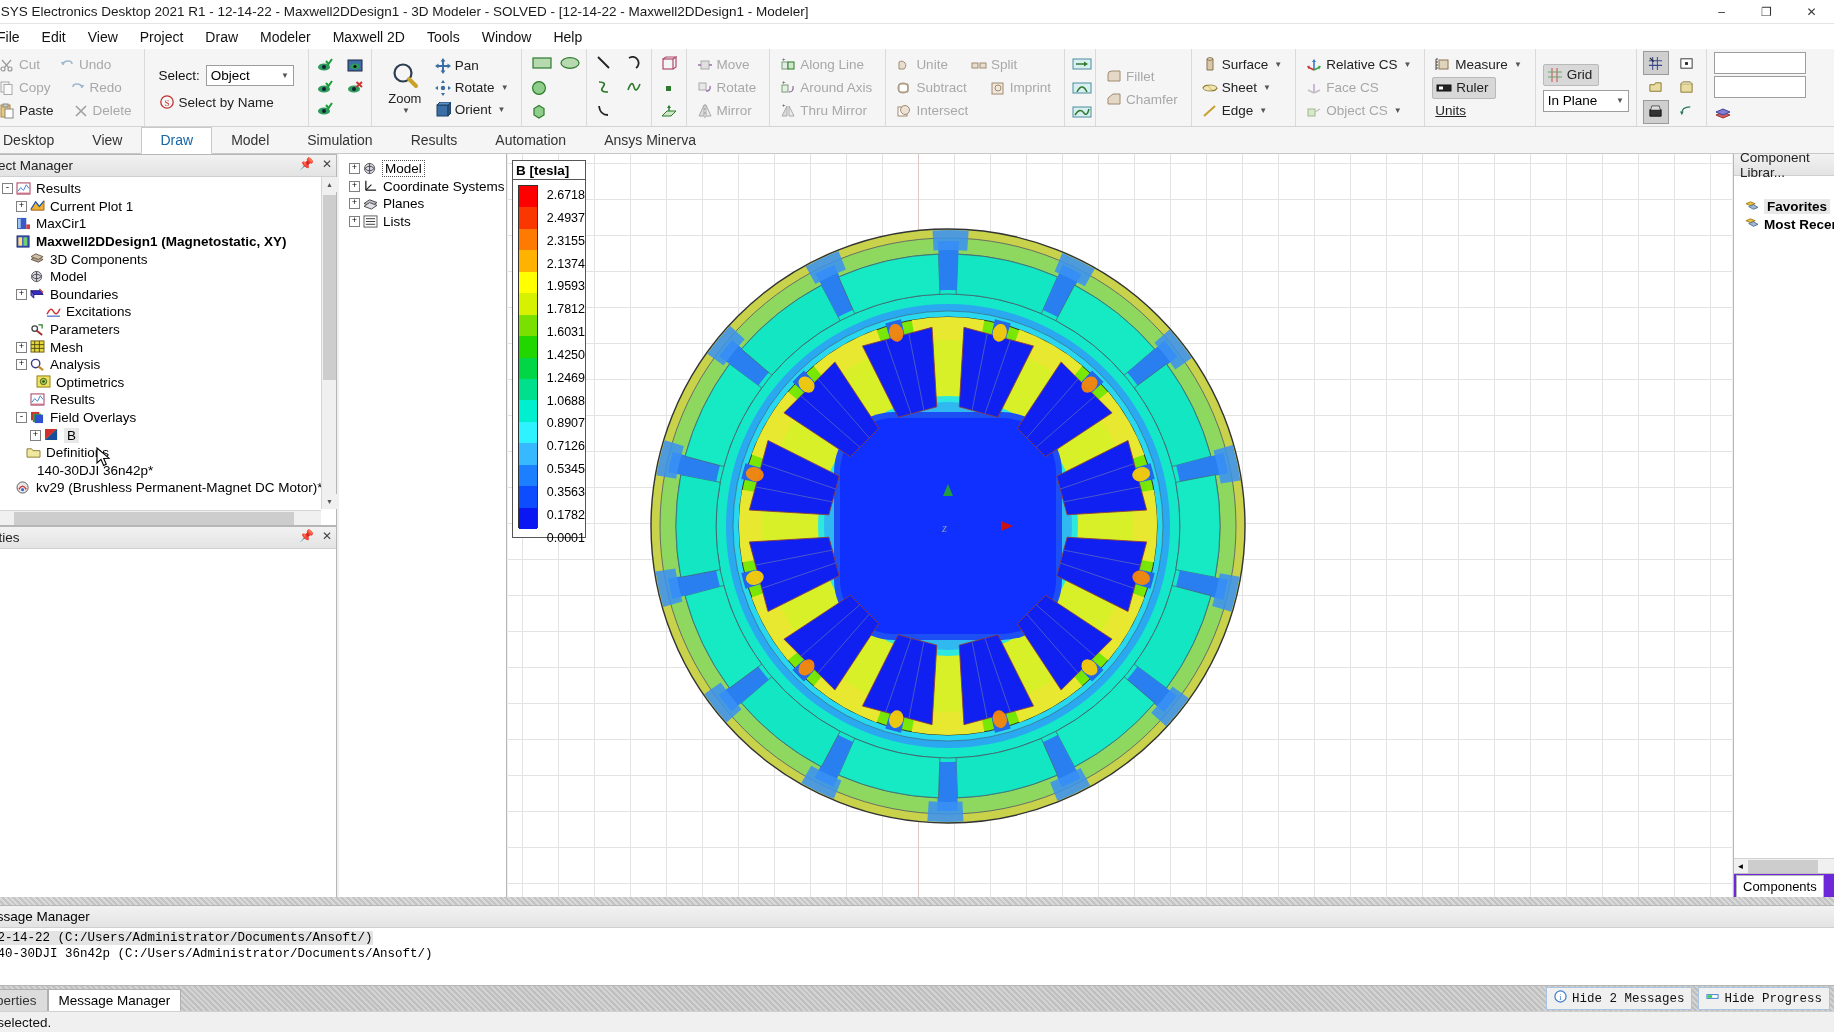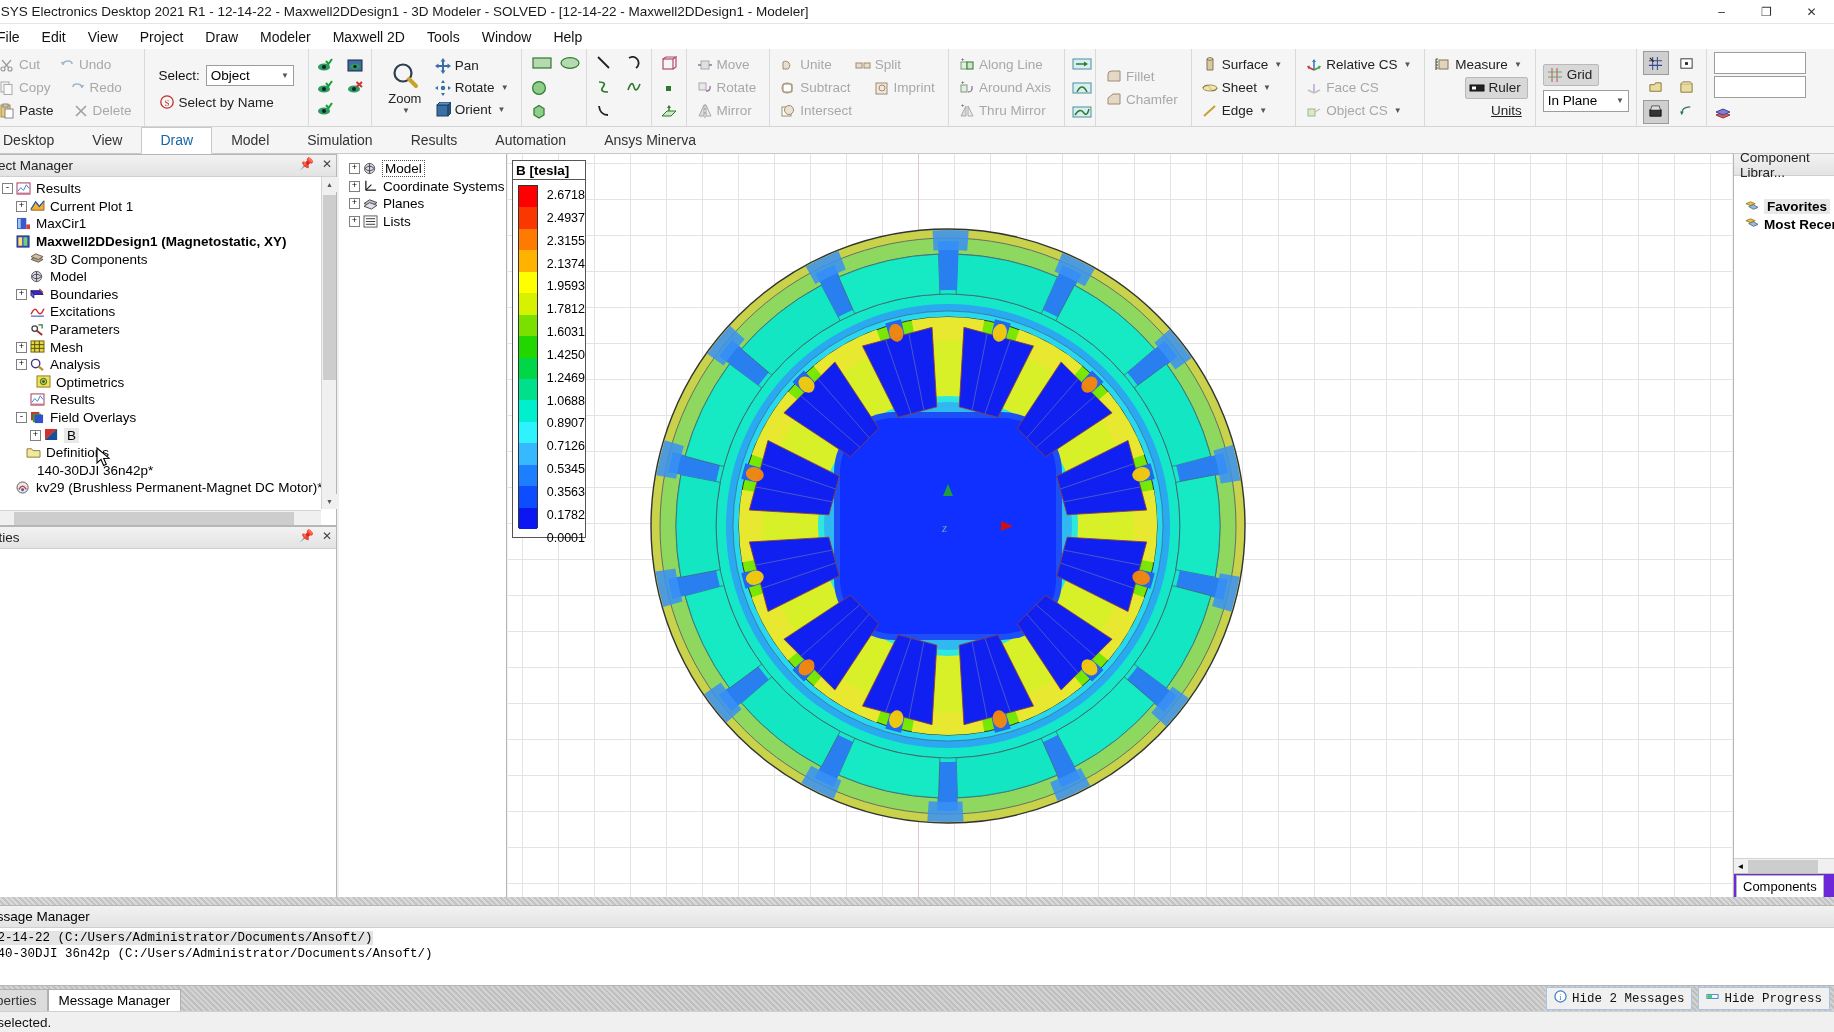--- a/index.html
+++ b/index.html
@@ -588,73 +588,20 @@
           <span>Mirror</span>
         </div>
       </div>
     </div>
 
     <div class="rgroup" style="padding:2px 7px;">
       <div class="rrow">
         <div class="rbtn disabled">
           <span class="ico">
             <svg width="16" height="16" viewBox="0 0 16 16">
-                <path d="M3 5 A4 4 0 1 1 8 12 L3 12 Z" fill="#e8ded0" stroke="#a08a70"></path>
-              </svg>
-          </span>
-          <span>Unite</span>
-        </div>
-        <div class="rbtn disabled" style="margin-left:14px;">
-          <span class="ico">
-            <svg width="16" height="16" viewBox="0 0 16 16">
-                <rect x="1" y="6" width="6" height="5" fill="#e8ded0" stroke="#a08a70"></rect>
-                <rect x="9" y="6" width="6" height="5" fill="#e8ded0" stroke="#a08a70"></rect>
-              </svg>
-          </span>
-          <span>Split</span>
-        </div>
-      </div>
-      <div class="rrow">
-        <div class="rbtn disabled">
-          <span class="ico">
-            <svg width="16" height="16" viewBox="0 0 16 16">
-                <circle cx="7" cy="8" r="5" fill="#fff" stroke="#a08a70"></circle>
-                <path d="M3 4 L12 4 L12 12 L3 12 Z" fill="none" stroke="#a08a70"></path>
-              </svg>
-          </span>
-          <span>Subtract</span>
-        </div>
-        <div class="rbtn disabled" style="margin-left:14px;">
-          <span class="ico">
-            <svg width="16" height="16" viewBox="0 0 16 16">
-                <rect x="2" y="3" width="11" height="11" fill="#f0e8dc" stroke="#a08a70"></rect>
-                <circle cx="8" cy="8" r="3" fill="none" stroke="#a08a70"></circle>
-              </svg>
-          </span>
-          <span>Imprint</span>
-        </div>
-      </div>
-      <div class="rrow">
-        <div class="rbtn disabled">
-          <span class="ico">
-            <svg width="16" height="16" viewBox="0 0 16 16">
-                <rect x="2" y="4" width="9" height="9" fill="#fff" stroke="#a08a70"></rect>
-                <circle cx="9" cy="7" r="4.5" fill="#ece2d4" stroke="#a08a70"></circle>
-              </svg>
-          </span>
-          <span>Intersect</span>
-        </div>
-      </div>
-    </div>
-
-    <div class="rgroup" style="padding:2px 7px;">
-      <div class="rrow">
-        <div class="rbtn disabled">
-          <span class="ico">
-            <svg width="16" height="16" viewBox="0 0 16 16">
                 <rect x="2" y="5" width="6" height="7" fill="#e4efe4" stroke="#7a9b7a"></rect>
                 <rect x="8" y="5" width="6" height="7" fill="#cfe8c8" stroke="#2d7a2d"></rect>
                 <text x="2" y="4" font-size="6" fill="#444">+</text>
               </svg>
           </span>
           <span>Along Line</span>
         </div>
       </div>
       <div class="rrow">
         <div class="rbtn disabled">
@@ -671,20 +618,73 @@
       <div class="rrow">
         <div class="rbtn disabled">
           <span class="ico">
             <svg width="16" height="16" viewBox="0 0 16 16">
                 <path d="M7 3 L2 13 L7 13 Z" fill="#dcdcdc" stroke="#aaa"></path>
                 <path d="M9 3 L14 13 L9 13 Z" fill="#ececec" stroke="#aaa"></path>
                 <text x="2" y="4" font-size="6" fill="#444">+</text>
               </svg>
           </span>
           <span>Thru Mirror</span>
+        </div>
+      </div>
+    </div>
+
+    <div class="rgroup" style="padding:2px 7px;">
+      <div class="rrow">
+        <div class="rbtn disabled">
+          <span class="ico">
+            <svg width="16" height="16" viewBox="0 0 16 16">
+                <path d="M3 5 A4 4 0 1 1 8 12 L3 12 Z" fill="#e8ded0" stroke="#a08a70"></path>
+              </svg>
+          </span>
+          <span>Unite</span>
+        </div>
+        <div class="rbtn disabled" style="margin-left:14px;">
+          <span class="ico">
+            <svg width="16" height="16" viewBox="0 0 16 16">
+                <rect x="1" y="6" width="6" height="5" fill="#e8ded0" stroke="#a08a70"></rect>
+                <rect x="9" y="6" width="6" height="5" fill="#e8ded0" stroke="#a08a70"></rect>
+              </svg>
+          </span>
+          <span>Split</span>
+        </div>
+      </div>
+      <div class="rrow">
+        <div class="rbtn disabled">
+          <span class="ico">
+            <svg width="16" height="16" viewBox="0 0 16 16">
+                <circle cx="7" cy="8" r="5" fill="#fff" stroke="#a08a70"></circle>
+                <path d="M3 4 L12 4 L12 12 L3 12 Z" fill="none" stroke="#a08a70"></path>
+              </svg>
+          </span>
+          <span>Subtract</span>
+        </div>
+        <div class="rbtn disabled" style="margin-left:14px;">
+          <span class="ico">
+            <svg width="16" height="16" viewBox="0 0 16 16">
+                <rect x="2" y="3" width="11" height="11" fill="#f0e8dc" stroke="#a08a70"></rect>
+                <circle cx="8" cy="8" r="3" fill="none" stroke="#a08a70"></circle>
+              </svg>
+          </span>
+          <span>Imprint</span>
+        </div>
+      </div>
+      <div class="rrow">
+        <div class="rbtn disabled">
+          <span class="ico">
+            <svg width="16" height="16" viewBox="0 0 16 16">
+                <rect x="2" y="4" width="9" height="9" fill="#fff" stroke="#a08a70"></rect>
+                <circle cx="9" cy="7" r="4.5" fill="#ece2d4" stroke="#a08a70"></circle>
+              </svg>
+          </span>
+          <span>Intersect</span>
         </div>
       </div>
     </div>
 
     <div class="rgroup" style="padding:2px 7px;">
       <div class="rrow" style="height:24px;">
         <span class="ico">
           <svg width="20" height="16" viewBox="0 0 20 16">
               <rect x="1" y="3" width="18" height="10" fill="#d9eef0" stroke="#4a8fa0"></rect>
               <path d="M4 8 L14 8" stroke="#2d7a2d" stroke-width="1.5"></path>
@@ -807,21 +807,21 @@
                 <rect x="2" y="6" width="7" height="7" fill="#d8e8c8" stroke="#a0b890"></rect>
                 <path d="M9 9 L14 6" stroke="#c0c0c0" stroke-width="1.4"></path>
               </svg>
           </span>
           <span>Object CS</span>
           <span class="carat">▼</span>
         </div>
       </div>
     </div>
 
-    <div class="rgroup" style="padding:2px 7px;align-items:flex-end;">
+    <div class="rgroup" style="padding:2px 7px;">
       <div class="rrow">
         <div class="rbtn">
           <span class="ico">
             <svg width="16" height="16" viewBox="0 0 16 16">
                 <rect x="4" y="3" width="9" height="9" fill="#e0d4bc" stroke="#8a7550"></rect>
                 <path d="M1 2 L1 13" stroke="#444"></path>
                 <path d="M1 2 L3 2 M1 5 L3 5 M1 8 L3 8 M1 11 L3 11" stroke="#444"></path>
               </svg>
           </span>
           <span>Measure</span>
@@ -1018,21 +1018,21 @@
         </div>
         <div class="tnode" style="padding-left: 16px;">
           <span class="texp">+</span>
           <span class="ticon"><svg width="15" height="13" viewBox="0 0 16 14">
               <path d="M1 4 L11 4 L14 8 L4 8 Z" fill="#3a2ac8" stroke="#1a1a70"></path>
               <path d="M1 4 L1 9 L4 12 L4 8 Z" fill="#7060e0" stroke="#1a1a70"></path>
               <path d="M10 2 L14 6" stroke="#c04040" stroke-width="1.4"></path>
             </svg></span>
           <span class="tlabel">Boundaries</span>
         </div>
-        <div class="tnode" style="padding-left: 16px;">
+        <div class="tnode" style="padding-left: 32px;">
           <span class="tspacer"></span>
           <span class="ticon"><svg width="15" height="13" viewBox="0 0 16 14">
               <path d="M1 10 Q5 1 8 7 Q11 13 15 4" fill="none" stroke="#d03030" stroke-width="1.6"></path>
               <path d="M1 12 L15 12" stroke="#3a5ac8" stroke-width="1.2"></path>
             </svg></span>
           <span class="tlabel">Excitations</span>
         </div>
         <div class="tnode" style="padding-left: 16px;">
           <span class="tspacer"></span>
           <span class="ticon"><svg width="15" height="13" viewBox="0 0 16 14">

